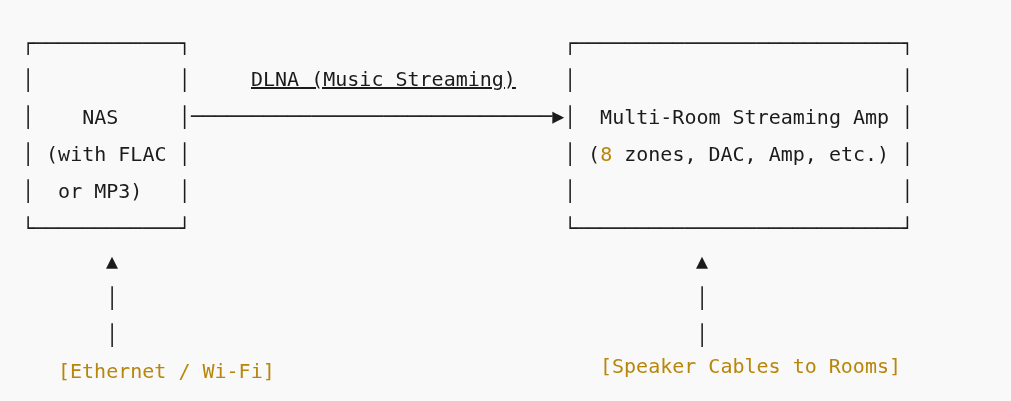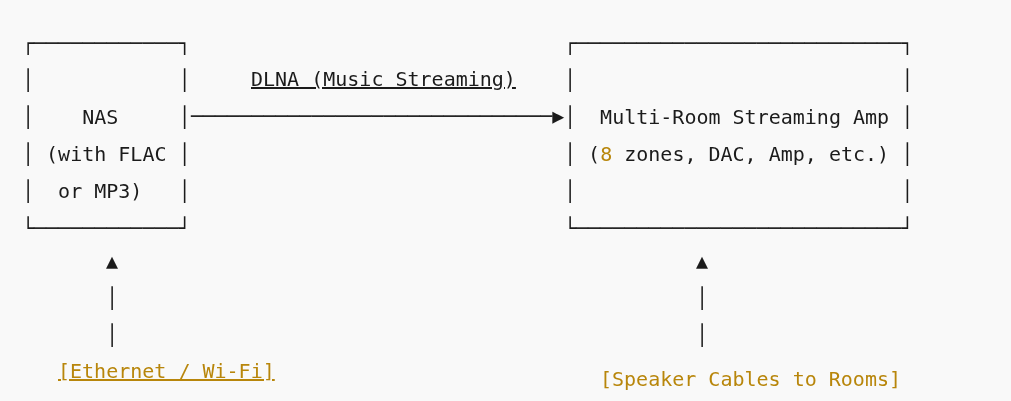--- a/index.html
+++ b/index.html
@@ -21,22 +21,22 @@
     white-space: pre;
     letter-spacing: 0;
   }
   .accent { color: #b8860b; }
   .nas-box        { left: 22px;  top: 25px;  }
   .dlna-label     { left: 251px; top: 61px; text-decoration: underline;  }
   .dlna-arrow     { left: 191px; top: 98px;  }
   .amp-box        { left: 564px; top: 25px;  }
   .conn-left      { left: 106px; top: 243px; }
   .conn-right     { left: 696px; top: 243px; }
-  .cable-left     { left: 58px;  top: 353px; text-decoration: underline; }
-  .cable-right    { left: 600px; top: 361px; text-align: right; }
+  .cable-left     { left: 58px;  top: 353px; }
+  .cable-right    { left: 600px; top: 348px; text-align: right; }
 </style>
 </head>
 <body>
 
 <pre class="art nas-box"><span>┌────────────┐</span>
 <span>│            │</span>
 <span>│    NAS     │</span>
 <span>│ (with FLAC │</span>
 <span>│  or MP3)   │</span>
 <span>└────────────┘</span></pre>

